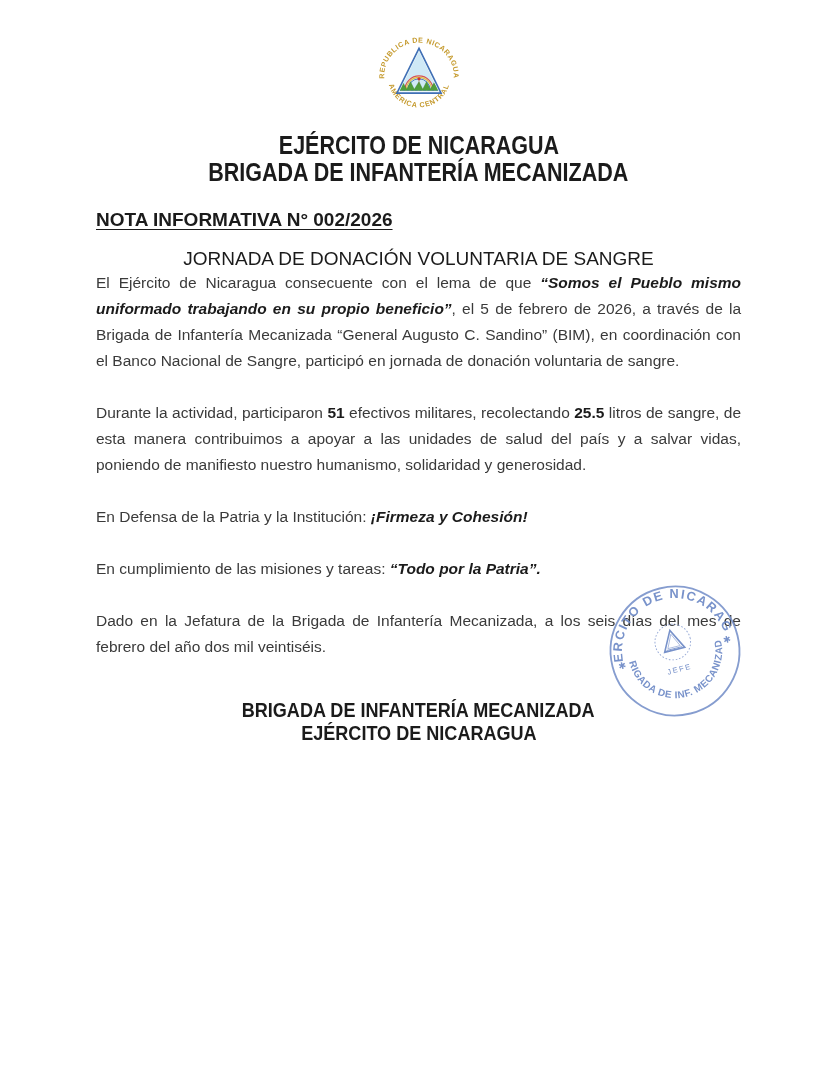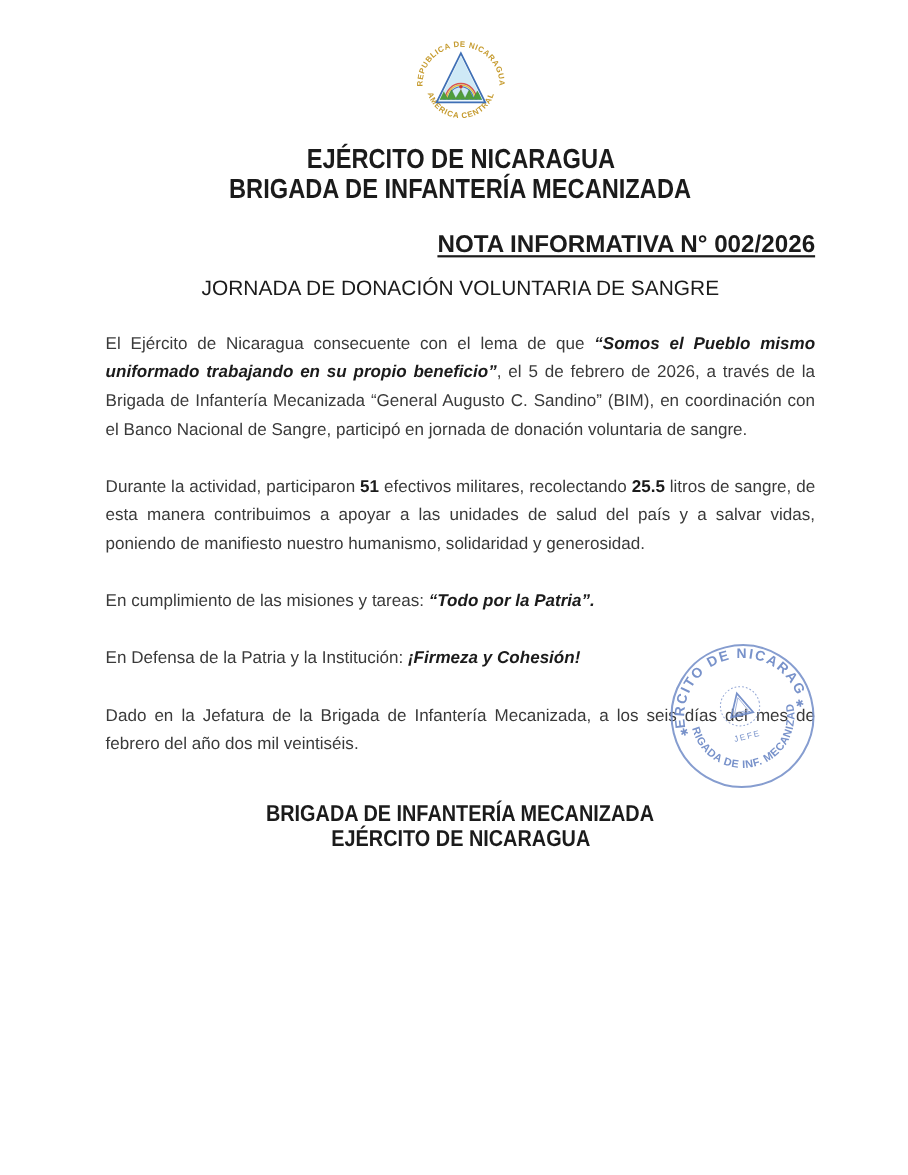--- a/index.html
+++ b/index.html
@@ -25,38 +25,37 @@
   }
   .title-line { font-size: 25px; line-height: 27px; }
   .condensed {
     display: inline-block;
     transform: scaleX(0.86);
     transform-origin: center;
     white-space: nowrap;
   }
 
   .note-number {
-    text-align: right;
+    text-align: left;
     margin-top: 23px;
-    font-size: 22px;
+    font-size: 19px;
     font-weight: bold;
     color: #1b1b1b;
   }
   .note-number .u { text-decoration: underline; text-underline-offset: 3px; }
 
   .subject {
     text-align: center;
     margin-top: 17px;
     font-size: 19px;
     font-weight: normal;
     color: #1b1b1b;
   }
 
   .body-text {
-    margin-top: 26px;
     font-size: 15.5px;
     line-height: 26px;
     color: #3a3a3a;
   }
   p.para { margin: 0 0 26px 0; text-align: justify; }
 
   .signature {
     text-align: center;
     font-weight: bold;
     color: #1b1b1b;
@@ -121,22 +120,22 @@
 
     <div class="note-number">
       <span class="u">NOTA INFORMATIVA N° 002/2026</span>
     </div>
 
     <div class="subject">JORNADA DE DONACIÓN VOLUNTARIA DE SANGRE</div>
 
     <div class="body-text">
       <p class="para"><span>El Ejército de Nicaragua consecuente con el lema de que </span><span style="font-weight: bold; font-style: italic; color: rgb(27, 27, 27);">“Somos el Pueblo mismo uniformado trabajando en su propio beneficio”</span><span>, el 5 de febrero de 2026, a través de la Brigada de Infantería Mecanizada “General Augusto C. Sandino” (BIM), en coordinación con el Banco Nacional de Sangre, participó en jornada de donación voluntaria de sangre.</span></p>
       <p class="para"><span>Durante la actividad, participaron </span><span style="font-weight: bold; color: rgb(27, 27, 27);">51</span><span> efectivos militares, recolectando </span><span style="font-weight: bold; color: rgb(27, 27, 27);">25.5</span><span> litros de sangre, de esta manera contribuimos a apoyar a las unidades de salud del país y a salvar vidas, poniendo de manifiesto nuestro humanismo, solidaridad y generosidad.</span></p>
+      <p class="para"><span>En Defensa de la Patria y la Institución: </span><span style="font-weight: bold; font-style: italic; color: rgb(27, 27, 27);">¡Firmeza y Cohesión!</span></p>
       <p class="para"><span>En cumplimiento de las misiones y tareas: </span><span style="font-weight: bold; font-style: italic; color: rgb(27, 27, 27);">“Todo por la Patria”.</span></p>
-      <p class="para"><span>En Defensa de la Patria y la Institución: </span><span style="font-weight: bold; font-style: italic; color: rgb(27, 27, 27);">¡Firmeza y Cohesión!</span></p>
       <p class="para"><span>Dado en la Jefatura de la Brigada de Infantería Mecanizada, a los seis días del mes de febrero del año dos mil veintiséis.</span></p>
     </div>
 
     <div class="signature">
       <div class="sig-line">
         <span class="condensed">BRIGADA DE INFANTERÍA MECANIZADA</span>
       </div>
       <div class="sig-line">
         <span class="condensed">EJÉRCITO DE NICARAGUA</span>
       </div>

